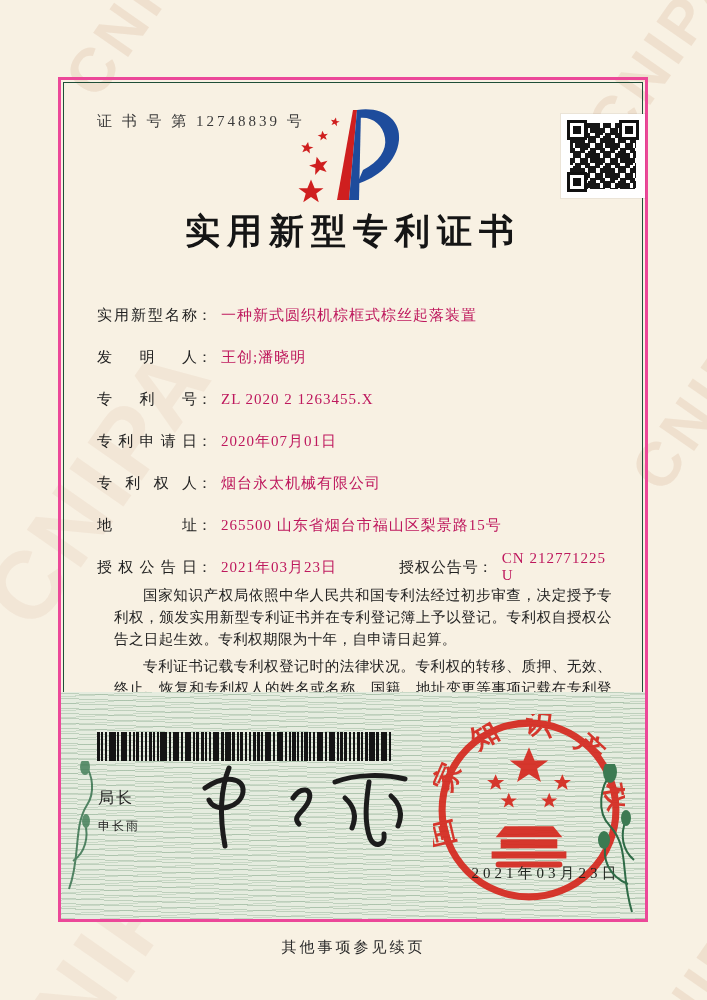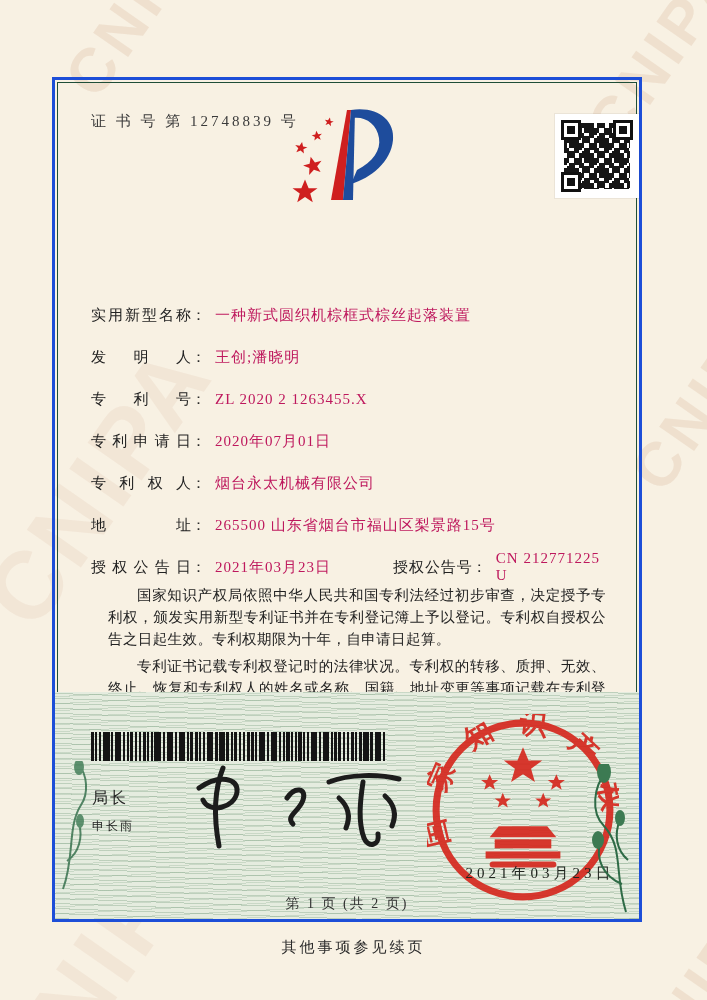--- a/index.html
+++ b/index.html
@@ -3,22 +3,22 @@
 <meta charset="utf-8">
 <style>
   html,body{margin:0;padding:0;background:#e9e4d8;}
   .paper{position:relative;width:707px;height:1000px;margin:0 auto;background:#f8f1e3;
     overflow:hidden;font-family:"Liberation Serif","DejaVu Serif",serif;color:#2a2a2a;}
   
   .wm{position:absolute;font:700 62px "Liberation Sans","DejaVu Sans",sans-serif;
     color:rgba(198,140,105,.17);transform:rotate(-55deg);letter-spacing:5px;white-space:nowrap;}
   .wm.big{font-size:96px;color:rgba(198,140,105,.10);}
   
-  .frame{position:absolute;left:52px;top:77px;width:590px;height:845px;
-    border:3px solid #1d4ed8;box-sizing:border-box;}
+  .frame{position:absolute;left:58px;top:77px;width:590px;height:845px;
+    border:3px solid #ec4899;box-sizing:border-box;}
   .frame::before{content:"";position:absolute;inset:2px;border:1px solid #1f4e38;pointer-events:none;}
   .cert-no{position:absolute;left:36px;top:32px;font-size:15px;letter-spacing:3px;color:#3a3a3a;}
   .logo{position:absolute;left:218px;top:24px;width:156px;height:102px;}
   .qr{position:absolute;left:500px;top:34px;width:84px;height:84px;background:#fff;
     box-shadow:0 0 0 1px rgba(0,0,0,.05);}
   .qr .mat{position:absolute;inset:9px;background:
       repeating-conic-gradient(#161616 0 25%,transparent 0 50%) 0 0/10px 10px,
       repeating-conic-gradient(#161616 0 25%,transparent 0 50%) 3px 5px/15px 15px;}
   .qr .f{position:absolute;width:14px;height:14px;border:3px solid #111;background:#fff;}
   .qr .f::after{content:"";position:absolute;inset:3px;background:#111;}
@@ -89,20 +89,21 @@
       <use href="#st" fill="#cf1f1f" transform="translate(56,18) scale(0.45) rotate(12)"></use>
     </svg>
 
     <div class="qr">
       <div class="mat"></div>
       <div class="f tl"></div>
       <div class="f tr"></div>
       <div class="f bl"></div>
     </div>
 
+    <h1 class="title">实用新型专利证书</h1>
 
     <div class="fields">
       <div class="frow">
         <span class="flabel">实用新型名称</span>
           <span class="colon">：</span>
         <span class="fvalue">一种新式圆织机棕框式棕丝起落装置</span>
       </div>
       <div class="frow">
         <span class="flabel">发明人</span>
           <span class="colon">：</span>
@@ -176,21 +177,20 @@
           <rect x="58" y="136" width="74" height="7"></rect>
           <rect x="62" y="146" width="66" height="6" rx="3"></rect>
         </g>
         <path id="arcT" d="M 24 132 A 79 79 0 1 1 166 132" fill="none"></path>
         <text font-size="27" font-weight="bold" fill="#d5281e" font-family="Liberation Serif, DejaVu Serif, serif">
           <textPath href="#arcT" startOffset="4" textLength="330" lengthAdjust="spacing">国家知识产权局</textPath>
         </text>
       </svg>
       <div class="seal-date">2021年03月23日</div>
 
-      <div class="page-info">第 1 页 (共 2 页)</div>
 
       <svg class="orn br" width="92" height="150" viewBox="0 0 92 150" fill="none" stroke="#2e6b46" stroke-width="2">
         <path d="M82,148 C70,110 80,84 60,62 C46,48 50,22 62,8"></path>
         <path d="M78,120 C58,112 52,94 56,78"></path>
         <path d="M84,96 C72,86 70,70 76,56"></path>
         <ellipse cx="60" cy="8" rx="7" ry="11" fill="#3c7a52" stroke="none"></ellipse>
         <ellipse cx="54" cy="76" rx="6" ry="9" fill="#3c7a52" stroke="none"></ellipse>
         <ellipse cx="76" cy="54" rx="5" ry="8" fill="#3c7a52" stroke="none"></ellipse>
       </svg>
       <svg class="orn bl" width="40" height="130" viewBox="0 0 40 130" fill="none" stroke="#2e6b46" stroke-width="2">

